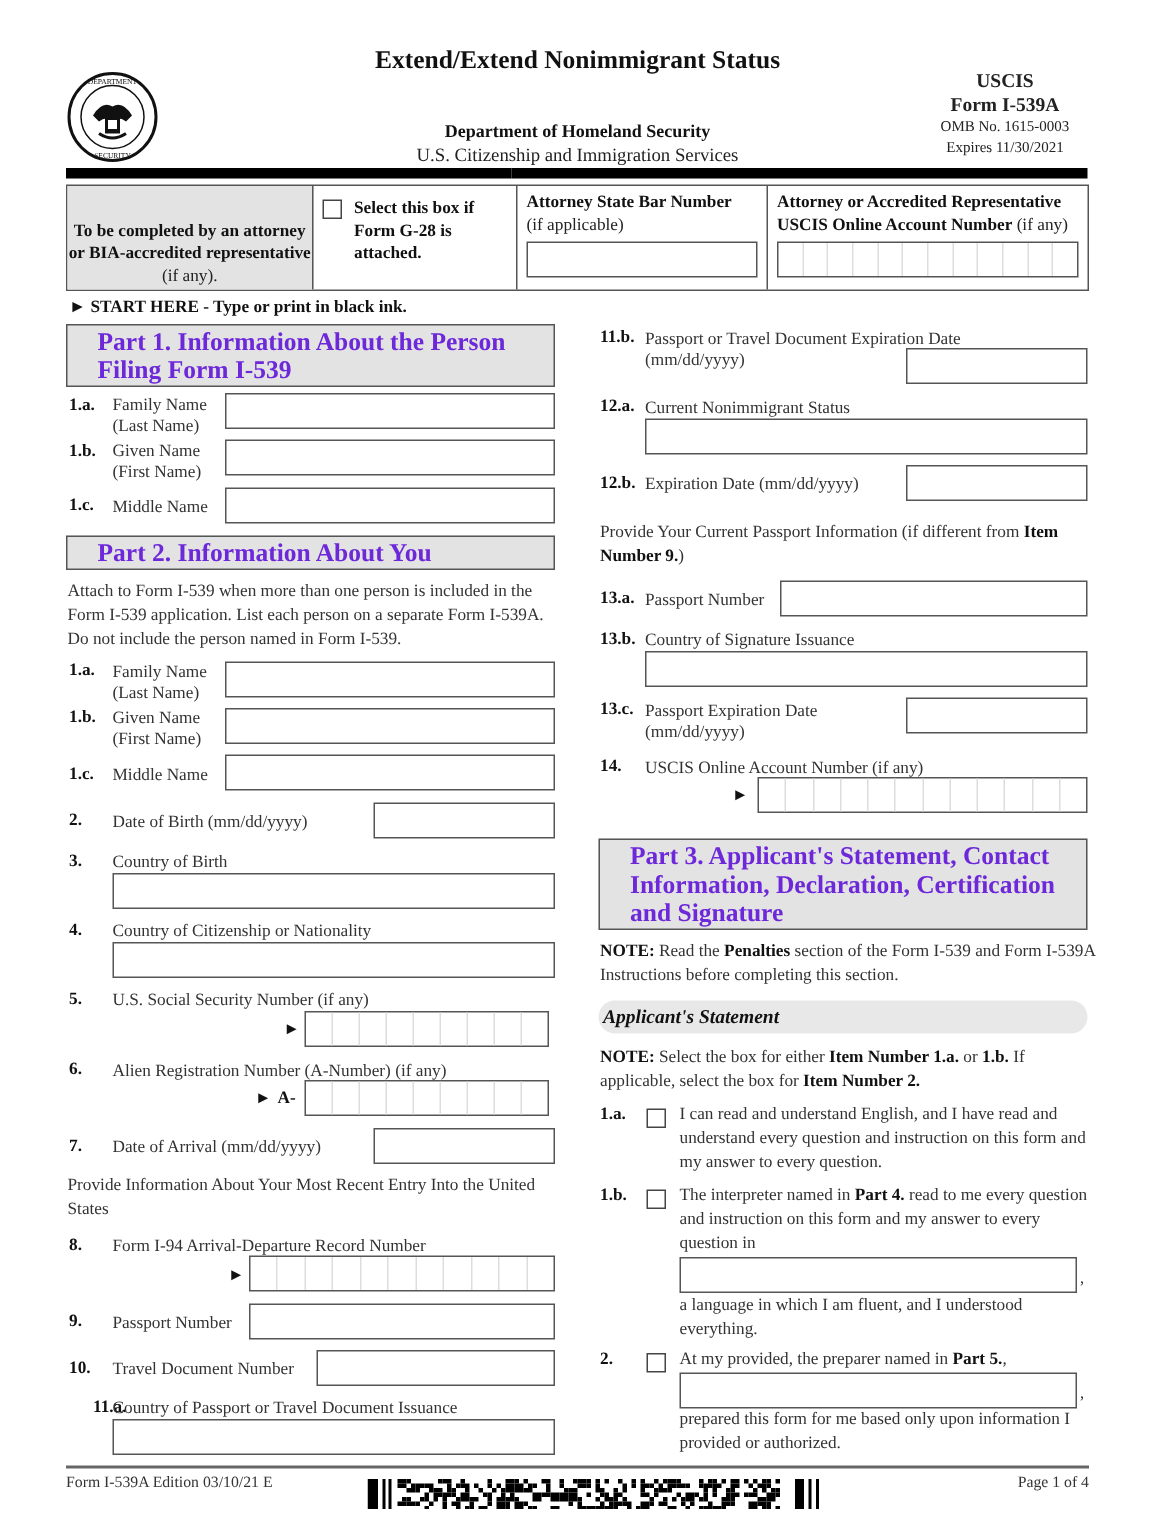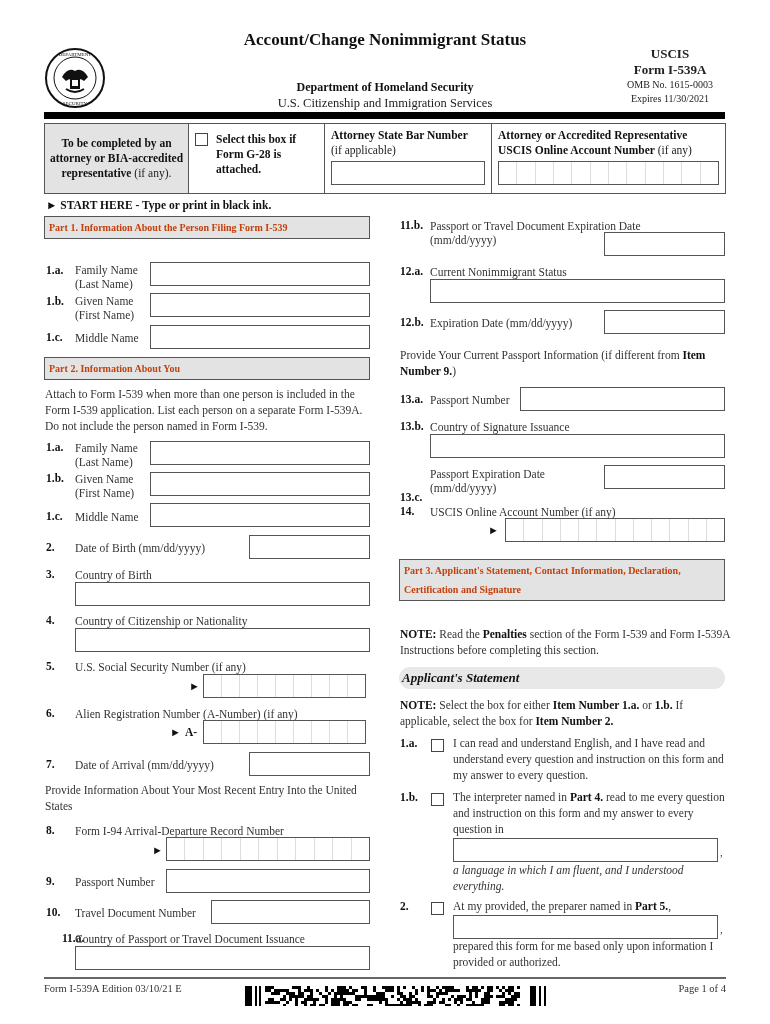--- a/index.html
+++ b/index.html
@@ -12,31 +12,31 @@
   .dept { left: 230px; top: 80px; width: 310px; text-align: center; font-size: 12px; font-weight: bold; color: #111; }
   .agency { left: 230px; top: 96px; width: 310px; text-align: center; font-size: 12.5px; color: #222; }
   .formid { left: 600px; top: 46px; width: 140px; text-align: center; }
   .formid .l1 { font-size: 13px; font-weight: bold; line-height: 16px; }
   .formid .l2 { font-size: 13px; font-weight: bold; line-height: 16px; }
   .formid .l3 { font-size: 10px; line-height: 14px; }
   .formid .l4 { font-size: 10px; line-height: 13px; }
   .rule-thick { left: 44px; top: 112px; width: 297px; height: 7px; background: #000; }
   .rule-thick2 { left: 341px; top: 112px; width: 384px; height: 7px; background: #000; }
   .atty { left: 44px; top: 123px; width: 682px; height: 71px; border: 1.5px solid #555; display: flex; }
-  .atty .c1 { width: 144px; background: #e3e3e3; border-right: 1.5px solid #555; text-align: center; font-size: 11.5px; line-height: 15px; padding-top: 12px; }
+  .atty .c1 { width: 164px; background: #e3e3e3; border-right: 1.5px solid #555; text-align: center; font-size: 11.5px; line-height: 15px; padding-top: 23px; }
   .atty .c2 { width: 136px; border-right: 1.5px solid #555; display: flex; padding: 8px 6px; font-size: 11.5px; line-height: 15px; }
   .atty .c3 { width: 167px; border-right: 1.5px solid #555; padding: 4px 6px; font-size: 11.5px; line-height: 15px; }
   .atty .c4 { flex: 1; padding: 4px 6px; font-size: 11.5px; line-height: 15px; }
   .cb { width: 13px; height: 13px; border: 1.2px solid #444; background: #fff; flex: none; margin-right: 8px; margin-top: 1px; }
   .box { border: 1.3px solid #555; background: #fff; height: 24px; position: absolute; }
   .cells { display: flex; }
   .cells span { flex: 1; border-right: 1px solid #ddd; height: 100%; }
   .cells span:last-child { border-right: none; }
   .start { left: 46px; top: 199px; font-size: 11.5px; font-weight: bold; color: #111; }
-  .parthead { background: #e3e3e3; border: 1.5px solid #555; font-weight: bold; font-size: 10px; line-height: 19px; padding: 1px 4px; color: #c2410c; }
+  .parthead { background: #e3e3e3; border: 1.5px solid #555; font-weight: bold; font-size: 17px; line-height: 19px; padding: 1px 20px; color: #6d28d9; }
   .lbl { font-size: 11.5px; line-height: 14px; color: #333; position: absolute; }
   .num { font-weight: bold; color: #111; font-size: 11.5px; position: absolute; }
   .arrow { position: absolute; font-size: 11px; color: #111; }
   .para { font-size: 11.5px; line-height: 16px; color: #333; position: absolute; }
   .subhead { background: #e8e8e8; font-weight: bold; font-style: italic; font-size: 13px; padding: 3px 3px; color: #111; position: absolute; }
   .footer-rule { left: 44px; top: 977px; width: 682px; height: 2px; background: #666; }
   .footer-left { left: 44px; top: 983px; font-size: 10.5px; color: #333; }
   .footer-right { left: 620px; top: 983px; width: 106px; text-align: right; font-size: 10.5px; color: #333; }
   .barcode { left: 245px; top: 986px; width: 305px; height: 20px; }
   .comma { position: absolute; font-size: 11px; color: #333; }
@@ -49,21 +49,21 @@
   <circle cx="31" cy="31" r="21" fill="none" stroke="#111" stroke-width="1"></circle>
   <path d="M18 30 Q24 20 31 24 Q38 20 44 30 L40 34 Q35 30 31 34 Q27 30 22 34 Z" fill="#111"></path>
   <rect x="26" y="30" width="10" height="12" fill="#111"></rect>
   <rect x="28" y="33" width="6" height="6" fill="#fff"></rect>
   <path d="M22 42 Q31 48 40 42" fill="none" stroke="#111" stroke-width="2"></path>
   <text x="31" y="9" font-size="5" text-anchor="middle" fill="#111">DEPARTMENT</text>
   <text x="31" y="58" font-size="5" text-anchor="middle" fill="#111">SECURITY</text>
 </svg>
 
 <div class="abs title">
-  <div>Account/Change Nonimmigrant Status</div>
+  <div>Extend/Extend Nonimmigrant Status</div>
 </div>
 <div class="abs dept">Department of Homeland Security</div>
 <div class="abs agency">U.S. Citizenship and Immigration Services</div>
 
 <div class="abs formid">
   <div class="l1">USCIS</div>
   <div class="l2">Form I-539A</div>
   <div class="l3">OMB No. 1615-0003</div>
   <div class="l4">Expires 11/30/2021</div>
 </div>
@@ -229,21 +229,21 @@
 </div>
 
 <span class="num" style="left:400px;top:393px;">13.a.</span>
 <span class="lbl" style="left:430px;top:393px;">Passport Number</span>
 <div class="box" style="left:520px;top:387px;width:205px;"></div>
 
 <span class="num" style="left:400px;top:420px;">13.b.</span>
 <span class="lbl" style="left:430px;top:420px;">Country of Signature Issuance</span>
 <div class="box" style="left:430px;top:434px;width:295px;"></div>
 
-<span class="num" style="left:400px;top:467px;margin-top:24px;">13.c.</span>
+<span class="num" style="left:400px;top:467px;">13.c.</span>
 <span class="lbl" style="left:430px;top:467px;"><span>Passport Expiration Date</span><br><span>(mm/dd/yyyy)</span></span>
 <div class="box" style="left:604px;top:465px;width:121px;"></div>
 
 <span class="num" style="left:400px;top:505px;">14.</span>
 <span class="lbl" style="left:430px;top:505px;">USCIS Online Account Number (if any)</span>
 <span class="arrow" style="left:488px;top:524px;">►</span>
 <div class="box cells" style="left:505px;top:518px;width:220px;">
   <span></span>
     <span></span>
     <span></span>
@@ -274,21 +274,21 @@
 <div class="cb abs" style="left:431px;top:738px;"></div>
 <div class="para" style="left:453px;top:735px;width:275px;">I can read and understand English, and I have read and understand every question and instruction on this form and my answer to every question.</div>
 
 <span class="num" style="left:400px;top:791px;">1.b.</span>
 <div class="cb abs" style="left:431px;top:792px;"></div>
 <div class="para" style="left:453px;top:789px;width:275px;">
   <span>The interpreter named in </span><span class="b">Part 4.</span><span> read to me every question and instruction on this form and my answer to every question in</span>
 </div>
 <div class="box" style="left:453px;top:838px;width:265px;"></div>
 <span class="comma" style="left:720px;top:846px;">,</span>
-<div class="para" style="left:453px;top:862px;width:275px;font-style:italic;">a language in which I am fluent, and I understood everything.</div>
+<div class="para" style="left:453px;top:862px;width:275px;">a language in which I am fluent, and I understood everything.</div>
 
 <span class="num" style="left:400px;top:900px;">2.</span>
 <div class="cb abs" style="left:431px;top:901px;"></div>
 <div class="para" style="left:453px;top:898px;width:275px;">
   <span>At my provided, the preparer named in </span><span class="b">Part 5.</span><span>,</span>
 </div>
 <div class="box" style="left:453px;top:915px;width:265px;"></div>
 <span class="comma" style="left:720px;top:923px;">,</span>
 <div class="para" style="left:453px;top:938px;width:275px;">prepared this form for me based only upon information I provided or authorized.</div>
 

